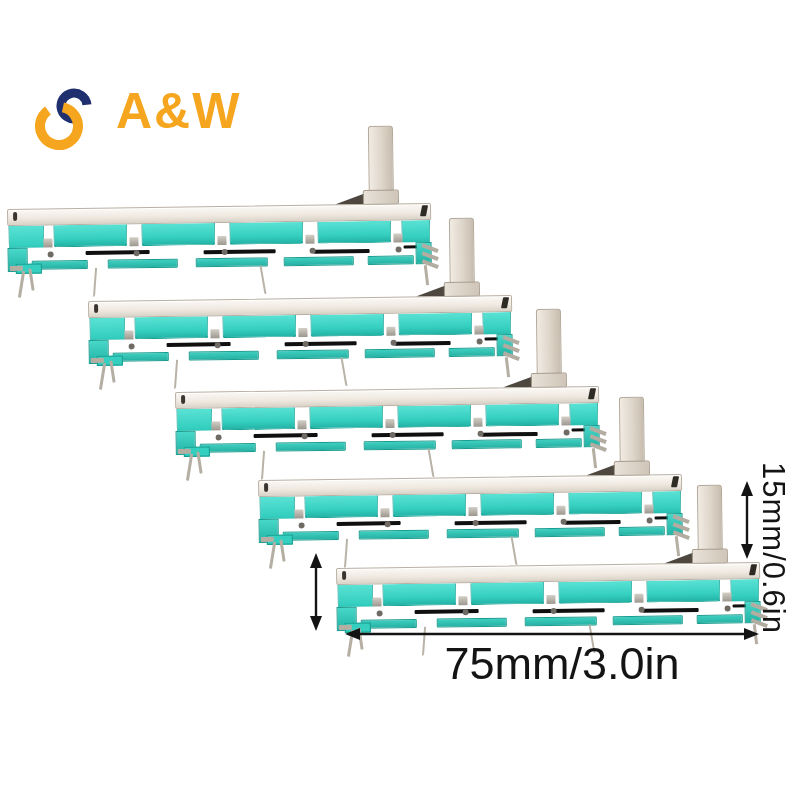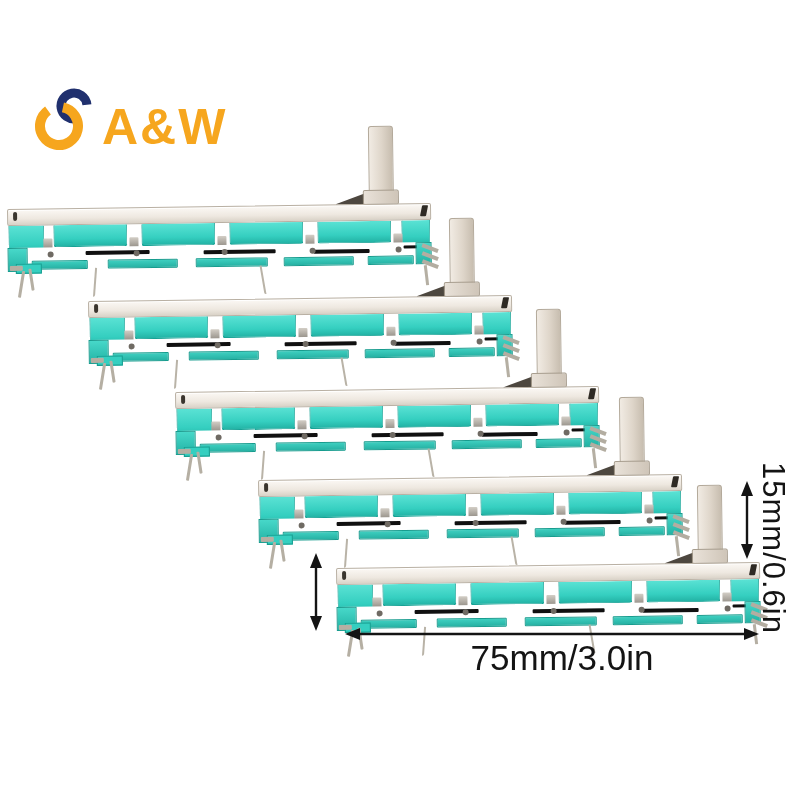--- a/index.html
+++ b/index.html
@@ -9,21 +9,21 @@
     --teal-dk:#1ca success;
   }
   *{box-sizing:border-box;}
   html,body{margin:0;padding:0;background:#fff;}
   .canvas{
     position:relative;width:800px;height:800px;background:#ffffff;overflow:hidden;
     font-family:"Liberation Sans", sans-serif;color:var(--ink);
   }
 
   
-  .logo{position:absolute;left:34px;top:86px;display:flex;align-items:flex-end;gap:6px;}
+  .logo{position:absolute;left:34px;top:86px;display:flex;align-items:flex-start;gap:20px;}
   .logo-mark{width:62px;height:66px;flex:0 0 auto;}
   .logo-text{
     font-size:50px;font-weight:bold;letter-spacing:2px;line-height:1;
     color:var(--brand-orange,#f6a61e);
   }
 
   
   .slider{position:absolute;width:424px;height:100px;transform:rotate(-0.8deg);transform-origin:0 0;}
   .slider *{position:absolute;}
 
@@ -107,21 +107,21 @@
   .combC{right:-7px;top:59px;width:17px;height:4px;background:#b3ada1;transform:rotate(22deg);}
   .pinR{right:4px;top:62px;width:3px;height:20px;background:#b5afa3;transform:rotate(-6deg);}
 
   
   .dim-label{position:absolute;color:var(--ink);white-space:nowrap;}
   .dim-label-15{
     left:755px;top:462px;font-size:31px;letter-spacing:1px;
     writing-mode:vertical-rl;
   }
   .dim-label-9{left:163px;top:572px;font-size:31px;}
-  .dim-label-75{left:437px;top:638px;width:250px;text-align:center;font-size:35px;}
+  .dim-label-75{left:437px;top:638px;width:250px;text-align:center;font-size:45px;}
 
   .dim-svg{position:absolute;left:0;top:0;width:800px;height:800px;pointer-events:none;}
   .dim-line{stroke:var(--ink);stroke-width:2.4;}
   .dim-head{fill:var(--ink);}
 </style>
 </head>
 <body>
 
 <div class="canvas">
 

